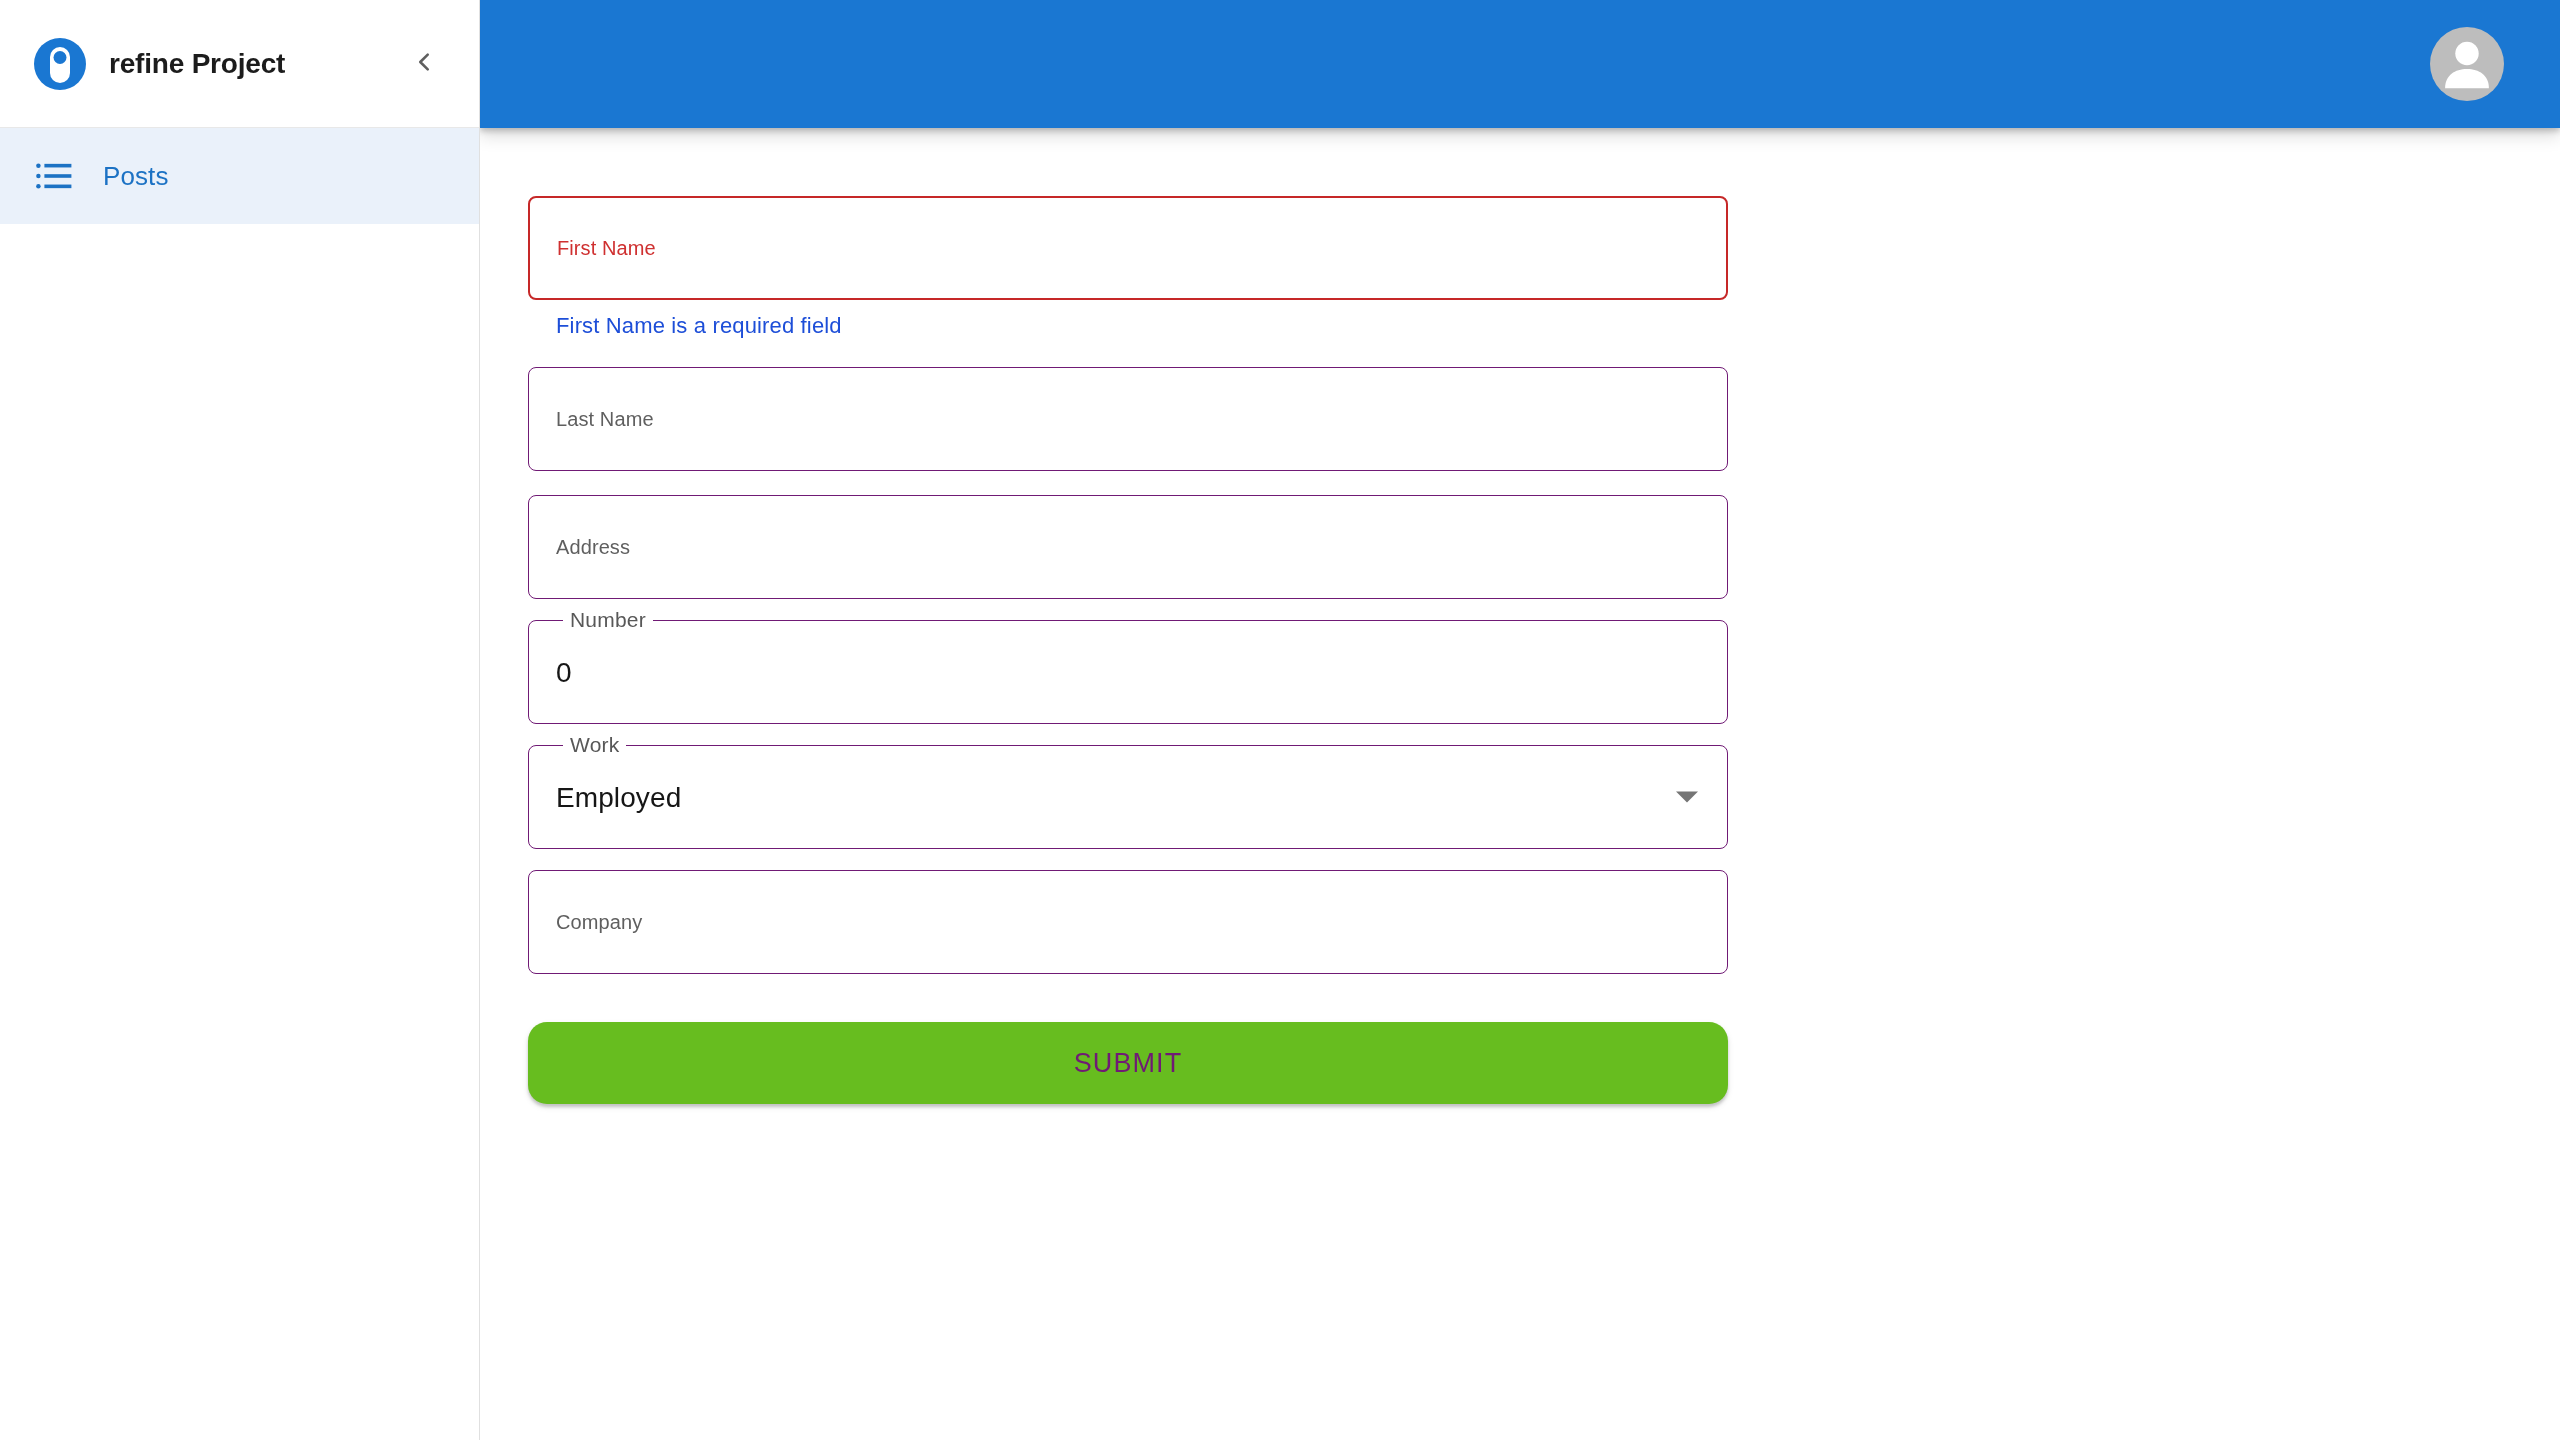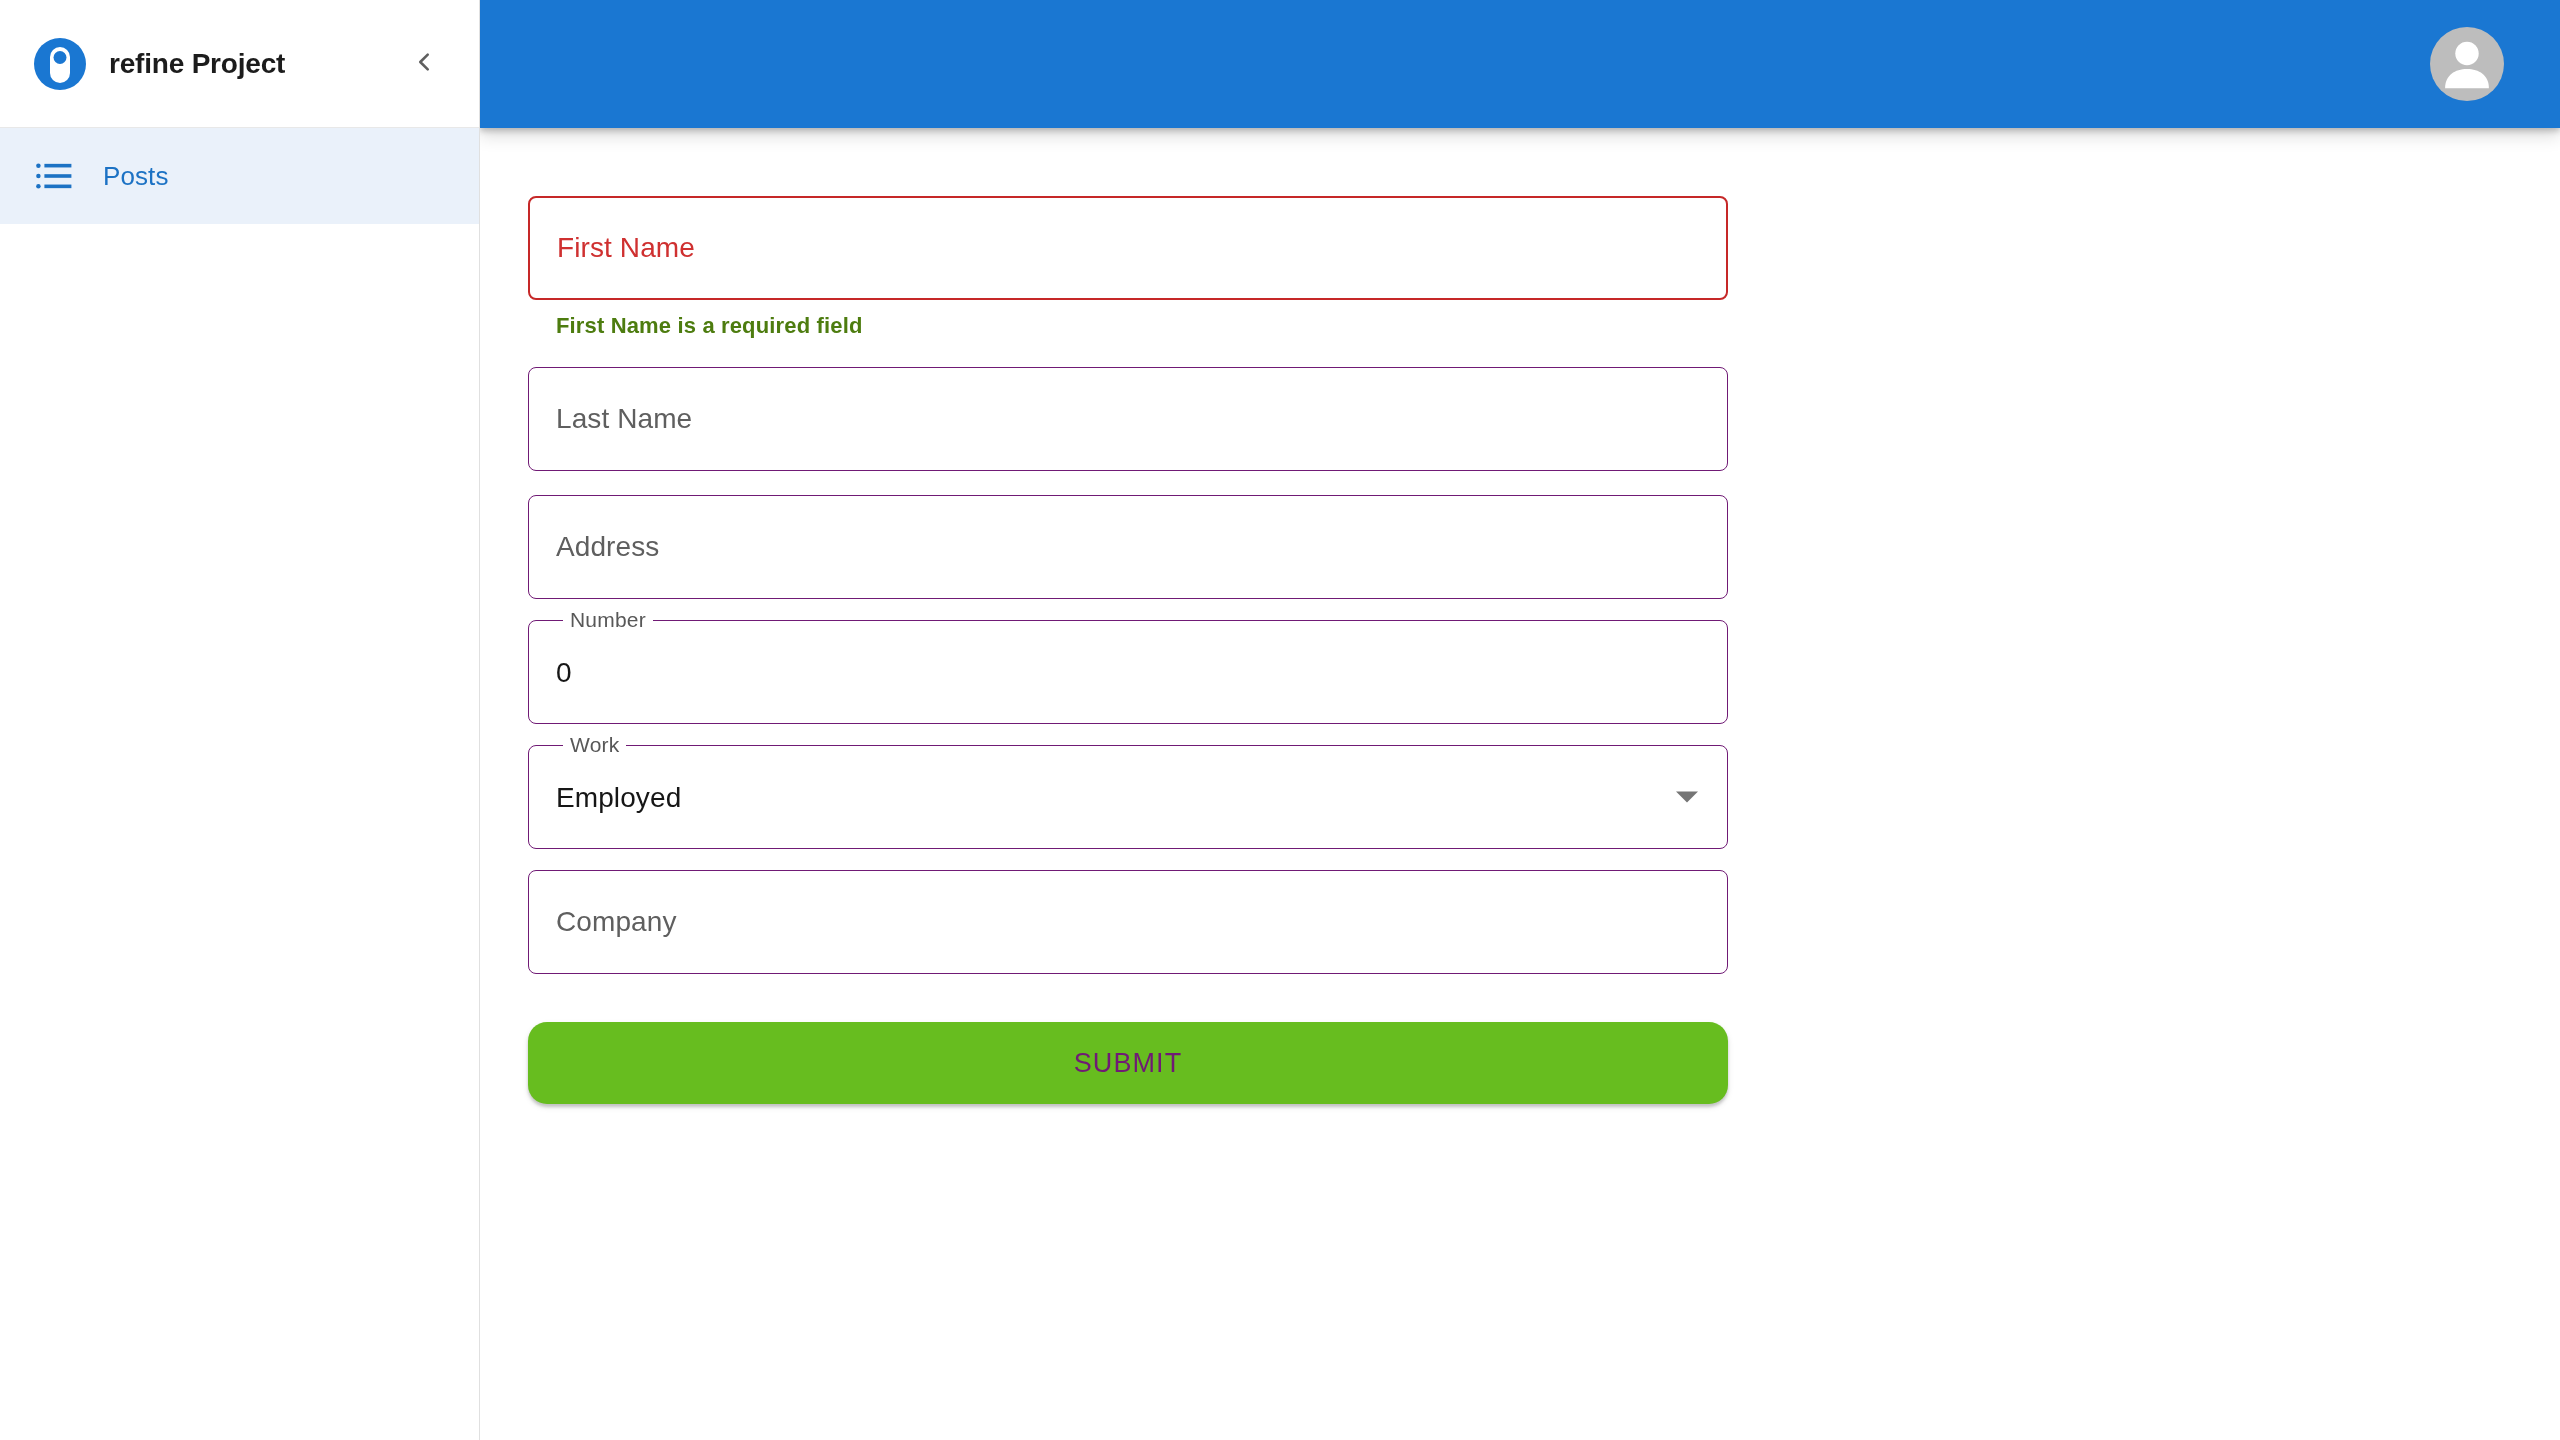--- a/index.html
+++ b/index.html
@@ -137,42 +137,41 @@
     height: 104px;
     border: 1px solid #701a75;
     border-radius: 8px;
     background: #ffffff;
     display: flex;
     align-items: center;
     padding: 0 27px;
     cursor: text;
   }
   .tf .ph {
-    font-size: 28px;
+    font-size: 20px;
     color: #5f5f5f;
     letter-spacing: 0.1px;
   }
   .tf .val {
     font-size: 28px;
     color: #161616;
     letter-spacing: 0.1px;
   }
 
   
   .tf.error {
     border: 2px solid #c62828;
   }
   .tf.error .ph { color: #cf3030; }
 
   .helper-error {
     font-size: 22px;
-    color: #4d7c0f;
+    color: #1d4ed8;
     margin: 13px 0 0 28px;
     letter-spacing: 0.15px;
-    font-weight: bold;
   }
 
   
   .tf.notched { padding-top: 2px; }
   .notch-label {
     position: absolute;
     top: -13px;
     left: 34px;
     padding: 0 7px;
     background: #ffffff;

